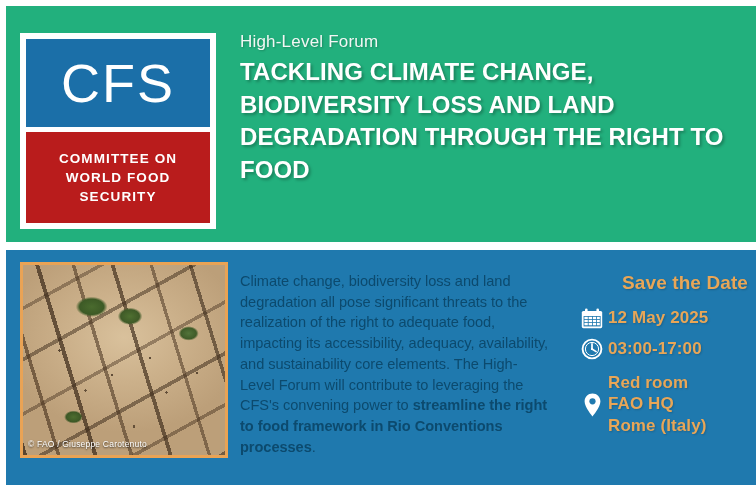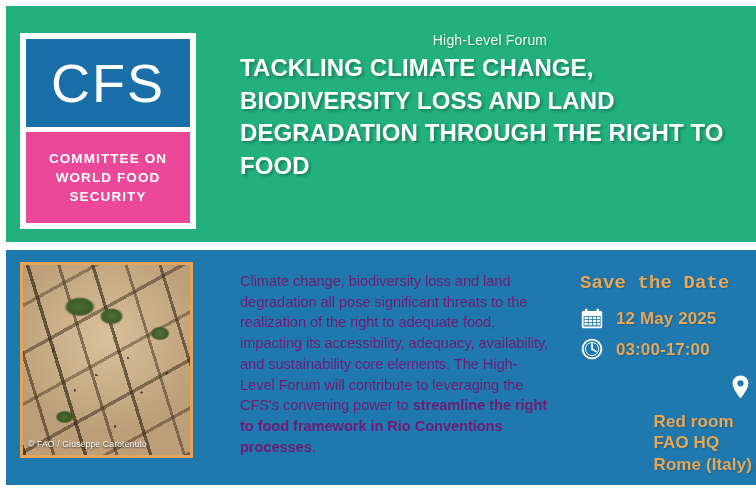--- a/index.html
+++ b/index.html
@@ -20,23 +20,23 @@
     position:absolute;
     left:6px; top:6px;
     width:750px; height:236px;
     background:#22b07d;
   }
 
   
   .logo-box {
     position:absolute;
     left:20px; top:33px;
-    width:176px; height:196px;
+    width:196px; height:196px;
     border:6px solid #ffffff;
-    background:#ec4899;
+    background:#b91c1c;
     display:flex;
     flex-direction:column;
     justify-content:center;
   }
   .logo-top {
     background:#1b6fa8;
     height:88px;
     display:flex;
     align-items:center;
     justify-content:center;
@@ -72,26 +72,25 @@
   }
 
   
   .headline-wrap {
     position:absolute;
     left:240px; top:32px;
     width:500px;
   }
   .kicker {
     color:#f2f7f4;
-    font-size:14px;
+    font-size:17px;
     font-weight:400;
     letter-spacing:0.2px;
     text-shadow:1px 1px 2px rgba(0,0,0,0.22);
     margin-bottom:4px;
-    text-align:center;
   }
   .headline {
     color:#ffffff;
     font-size:24px;
     font-weight:700;
     line-height:1.36;
     letter-spacing:0.1px;
     text-shadow:2px 2px 3px rgba(0,0,0,0.27);
   }
 
@@ -100,21 +99,21 @@
     position:absolute;
     left:6px; top:250px;
     width:750px; height:235px;
     background:#1f79ae;
   }
 
   
   .photo-frame {
     position:absolute;
     left:20px; top:262px;
-    width:173px; height:196px;
+    width:208px; height:196px;
     border:3px solid #e9a355;
     background:#c9a074;
     overflow:hidden;
   }
   .photo-art {
     position:absolute;
     inset:0;
     background:
       radial-gradient(ellipse 22px 14px at 34% 22%, #4a6b2e 0%, #3d5a26 55%, rgba(61,90,38,0) 72%),
       radial-gradient(ellipse 17px 12px at 53% 27%, #4f7031 0%, #3f5a27 55%, rgba(63,90,39,0) 72%),
@@ -152,51 +151,50 @@
     letter-spacing:0.2px;
     text-shadow:0 1px 2px rgba(0,0,0,0.75);
     z-index:3;
   }
 
   
   .body-text {
     position:absolute;
     left:240px; top:271px;
     width:312px;
-    color:#701a75;
+    color:#0c4a6e;
     font-size:14.6px;
     line-height:1.42;
     letter-spacing:-0.05px;
   }
   .body-text b { font-weight:700; }
 
   
   .details {
     position:absolute;
     left:580px; top:272px;
     width:172px;
   }
   .details-title {
     color:#e8a657;
     font-size:19px;
     font-weight:700;
     letter-spacing:0.1px;
-    text-align:left;
+    text-align:right;
     text-shadow:1px 1px 2px rgba(0,0,0,0.2);
     margin-bottom:13px;
     padding-right:4px;
-    font-family:Liberation Mono, monospace;
   }
   .detail-row {
     display:flex;
-    align-items:flex-end;
-    gap:12px;
+    align-items:center;
+    gap:4px;
     margin-bottom:8px;
   }
-  .detail-row.row-place { margin-top:12px;flex-direction:column; }
+  .detail-row.row-place { margin-top:12px; }
   .detail-icon {
     flex:none;
     width:24px;
     display:flex;
     justify-content:center;
     padding-top:1px;
   }
   .detail-icon.icon-place { padding-top:3px; }
   .detail-text {
     color:#e8a657;

